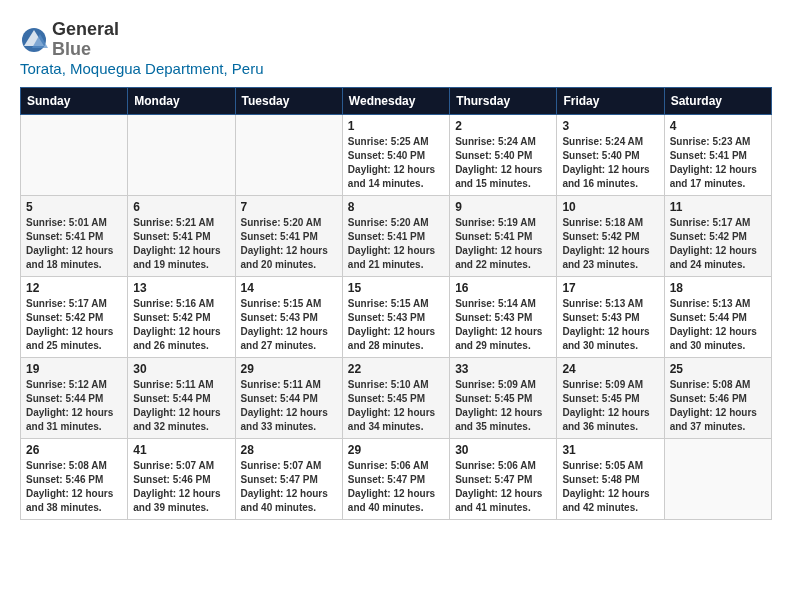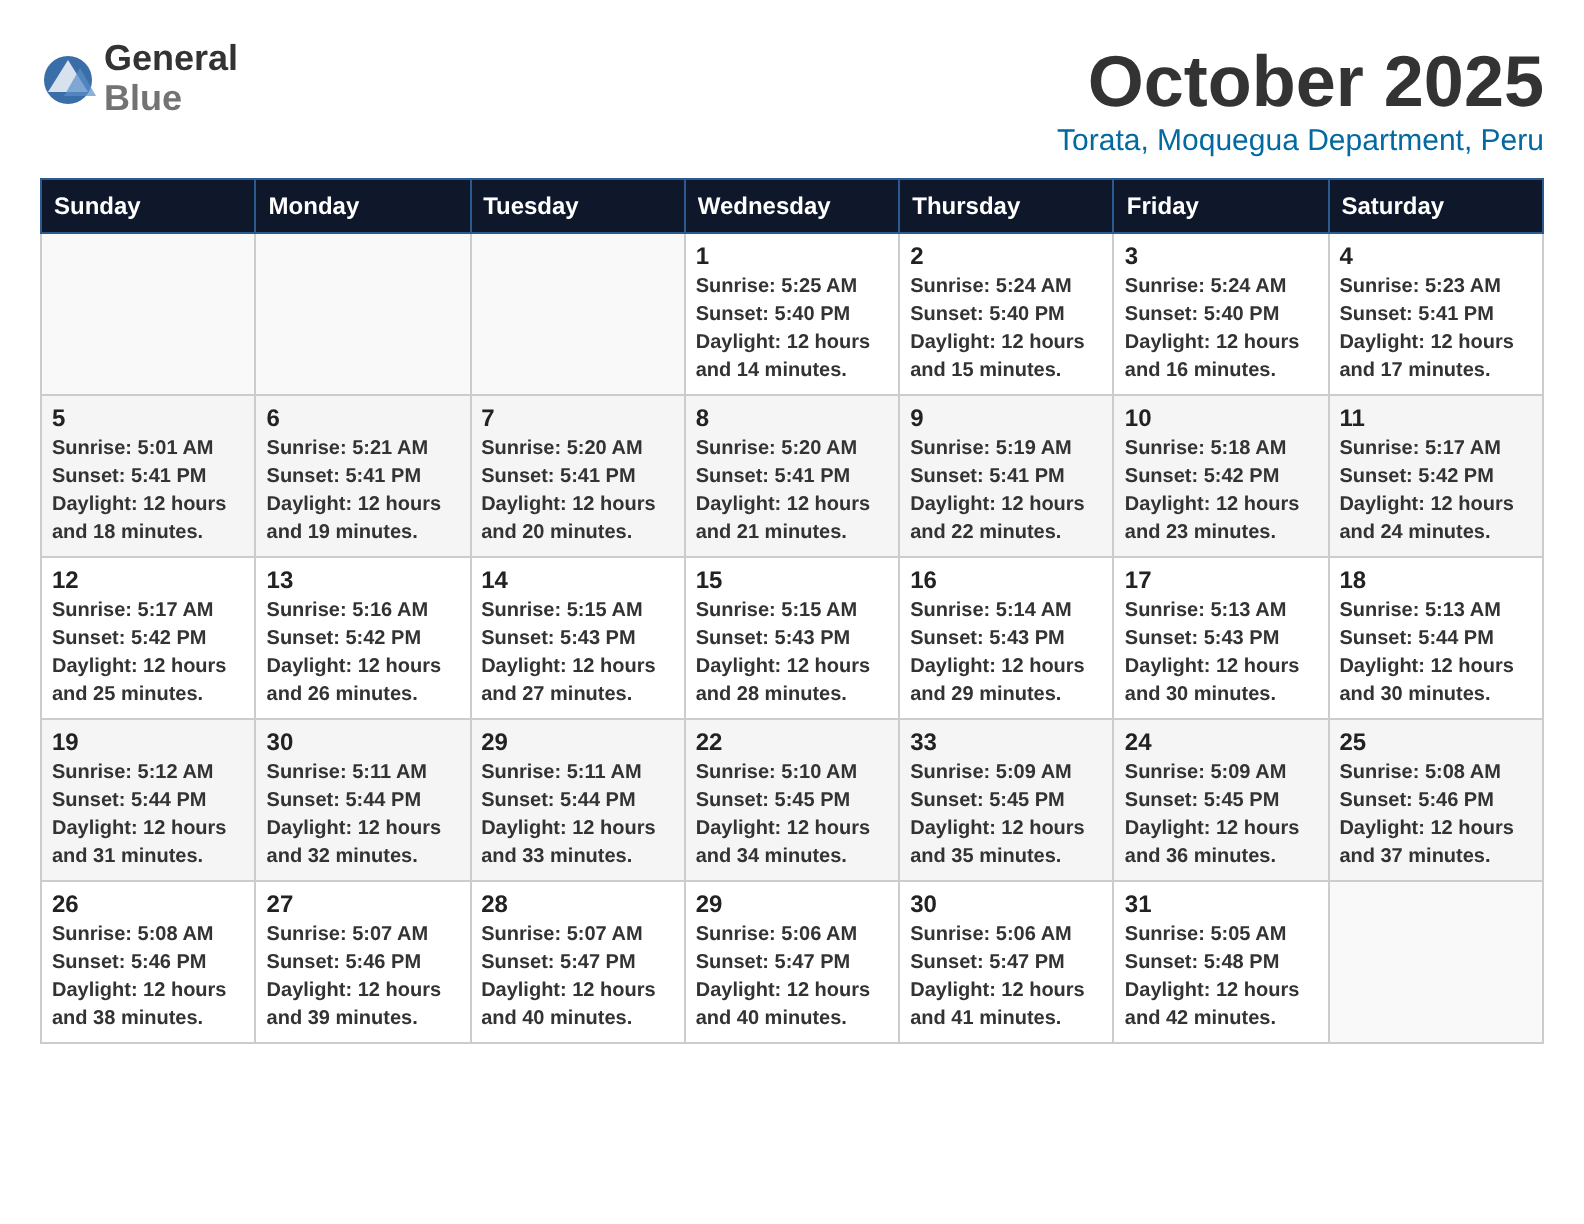--- a/index.html
+++ b/index.html
@@ -8,20 +8,21 @@
       background: #fff;
       width: 792px;
       min-height: 612px;
       padding: 20px;
     }
     .header-section {
       display: flex;
       justify-content: space-between;
       align-items: flex-start;
       margin-bottom: 10px;
+      flex-direction: column;
     }
     .logo {
       display: flex;
       align-items: center;
     }
     .logo-text {
       display: flex;
       flex-direction: column;
       line-height: 1.1;
     }
@@ -101,21 +102,20 @@
       <circle cx="14" cy="14" r="12" fill="#3a6ea8"></circle>
       <polygon points="14,4 24,20 4,20" fill="white" opacity="0.8"></polygon>
       <polygon points="20,8 28,22 12,22" fill="#5a8ec8" opacity="0.7"></polygon>
     </svg>
     <div class="logo-text">
       <span class="logo-general">General</span>
       <span class="logo-blue">Blue</span>
     </div>
   </div>
   <div class="title-section">
-    <div class="month-title">October 2025</div>
     <div class="location-title">Torata, Moquegua Department, Peru</div>
   </div>
 </div>
 
 <table class="calendar-table">
   <thead>
     <tr>
     <th>Sunday</th>
         <th>Monday</th>
         <th>Tuesday</th>
@@ -288,21 +288,21 @@
         </td>
       </tr>
       <tr>
         <td>
           <div class="day-number">26</div>
           <div class="day-info">Sunrise: 5:08 AM
 Sunset: 5:46 PM
 Daylight: 12 hours and 38 minutes.</div>
         </td>
         <td>
-          <div class="day-number">27</div>
+          <div class="day-number">41</div>
           <div class="day-info">Sunrise: 5:07 AM
 Sunset: 5:46 PM
 Daylight: 12 hours and 39 minutes.</div>
         </td>
         <td>
           <div class="day-number">28</div>
           <div class="day-info">Sunrise: 5:07 AM
 Sunset: 5:47 PM
 Daylight: 12 hours and 40 minutes.</div>
         </td>

